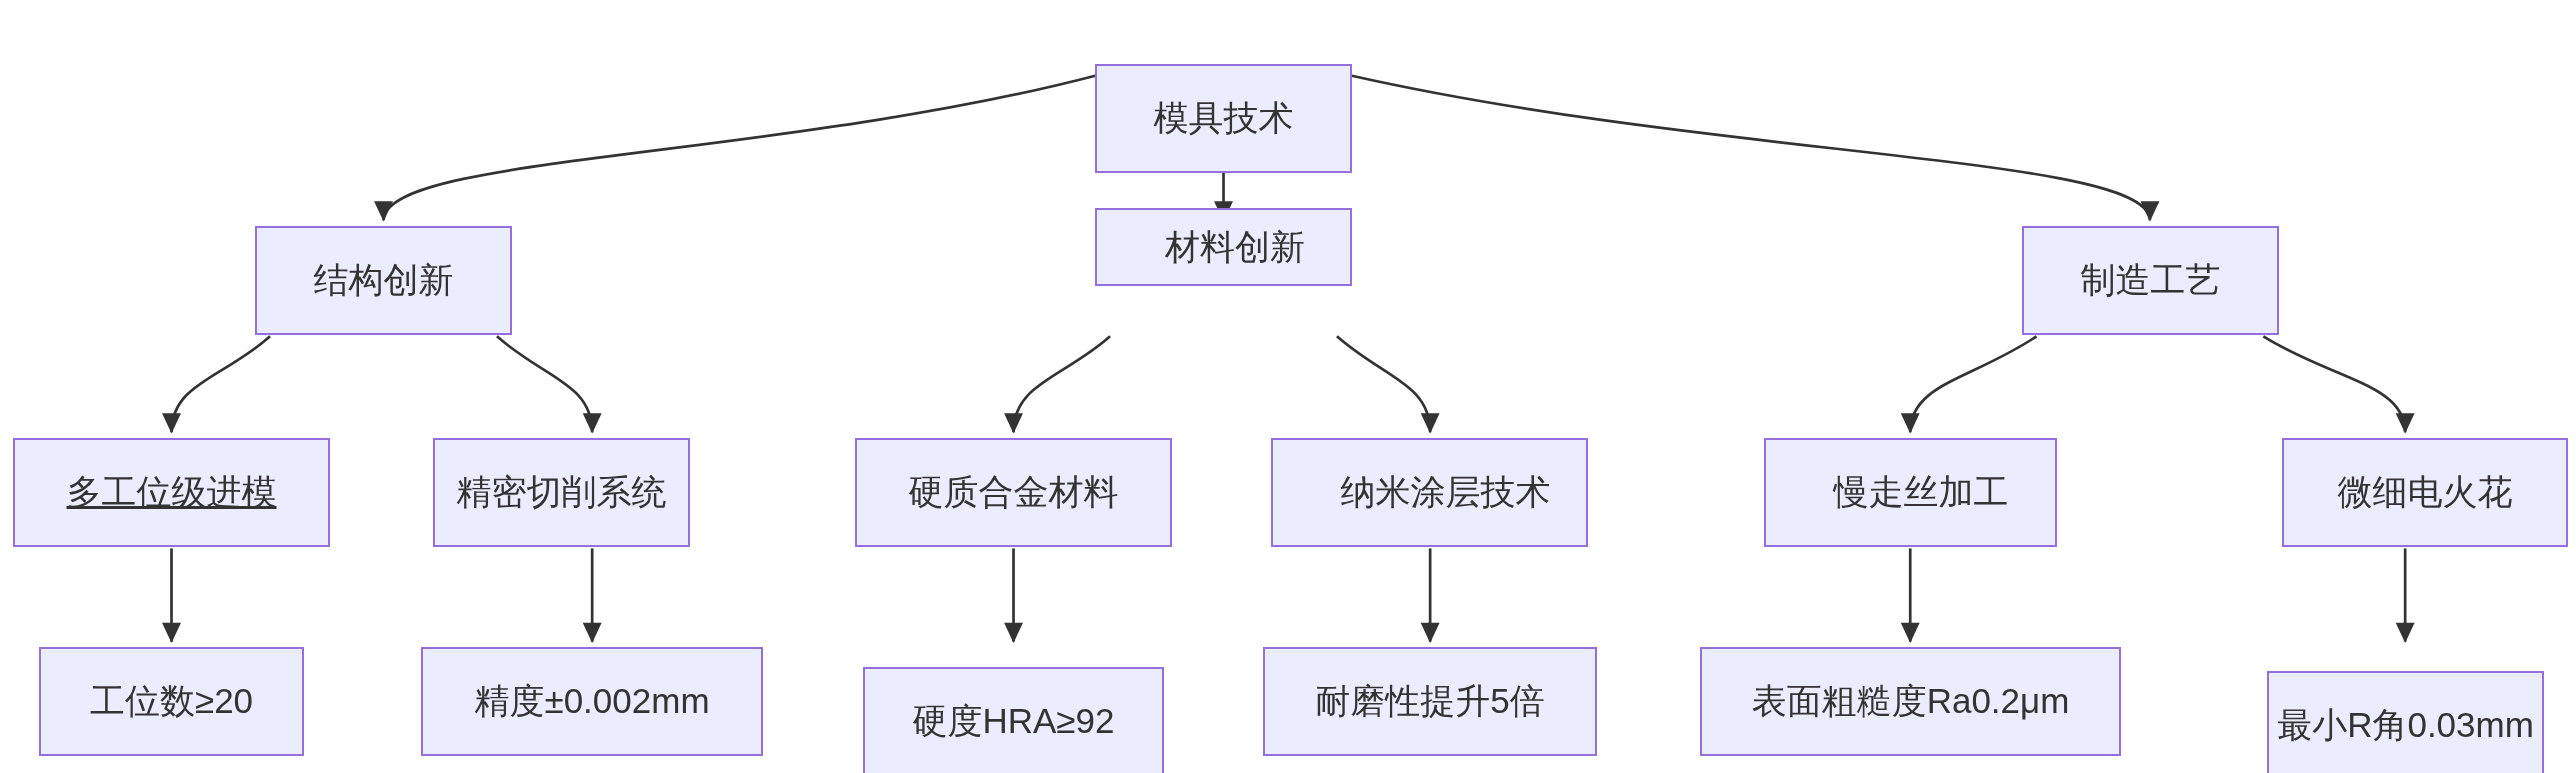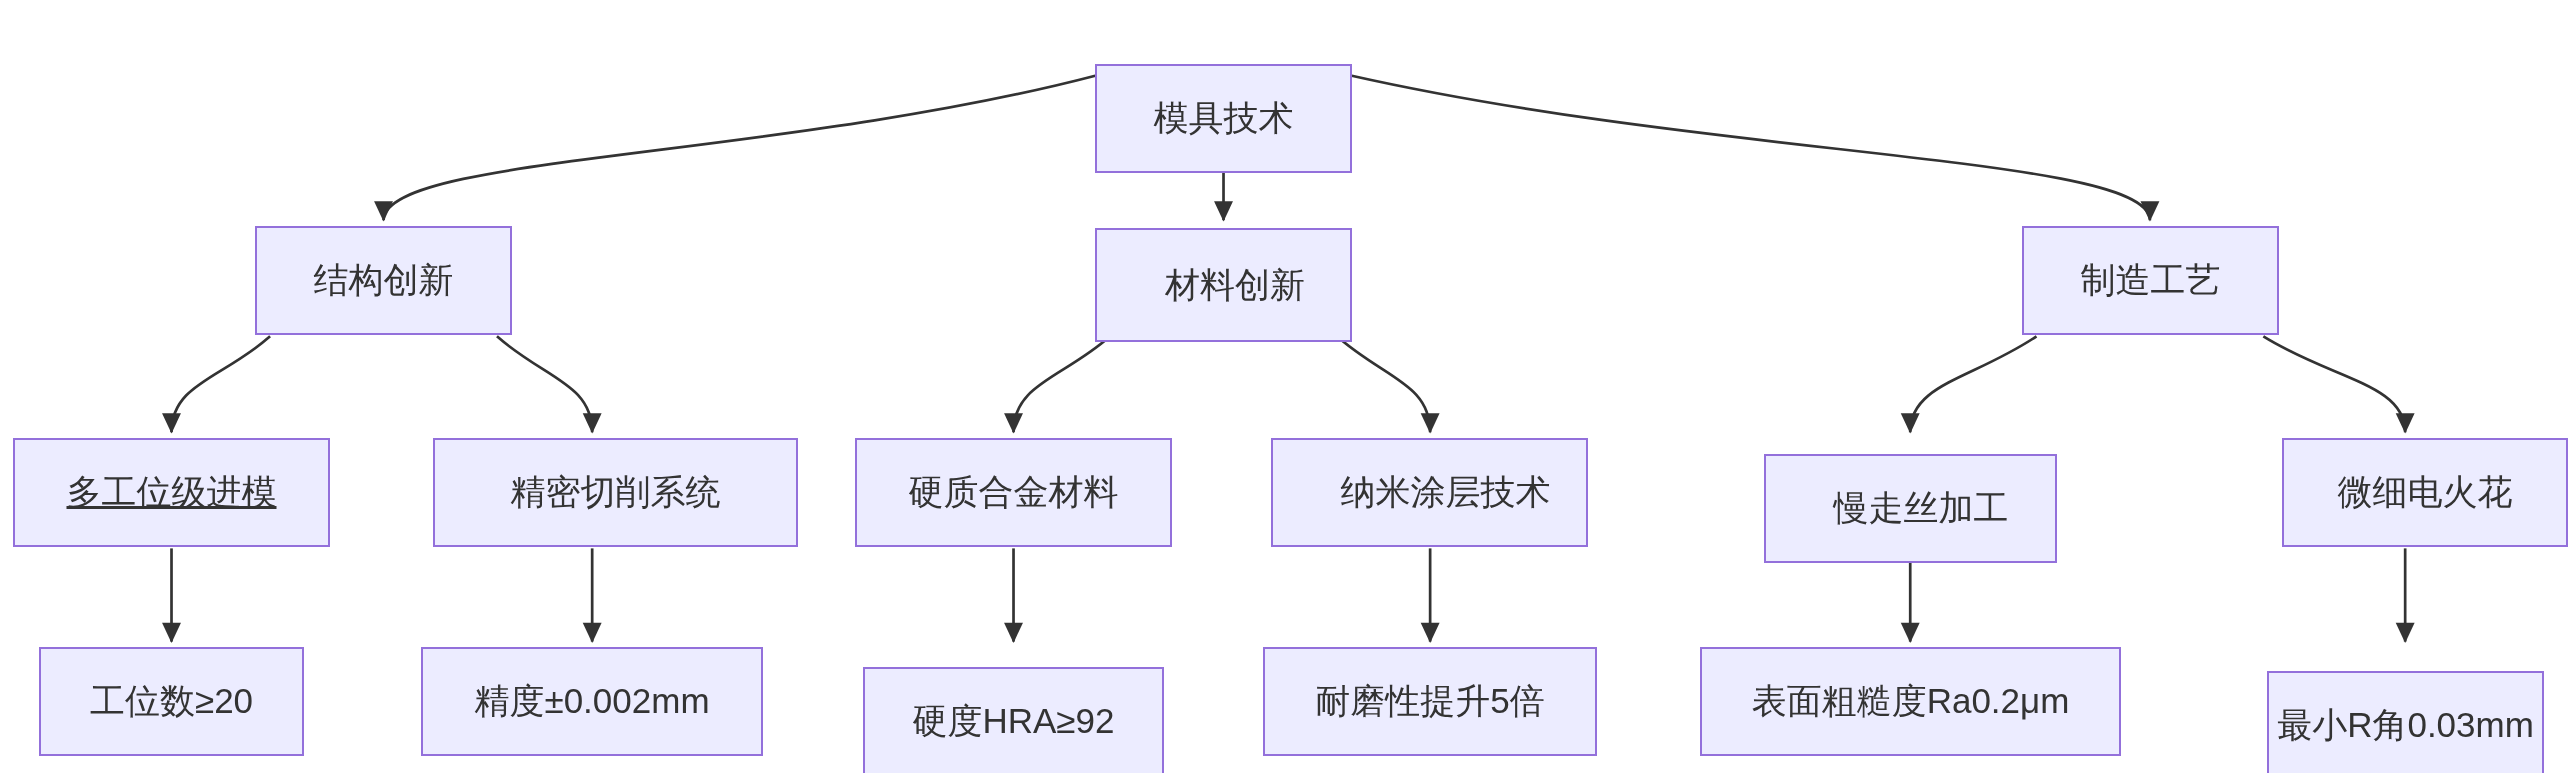--- a/index.html
+++ b/index.html
@@ -36,28 +36,28 @@
     justify-content: center;
     color: #333333;
     font-size: 35px;
     white-space: nowrap;
     text-align: center;
   }
   
   .n-root        { left: 1095px; top: 16px;  width: 257px; height: 109px; margin-top: 48px; }
   
   .n-structure   { left: 255px;  top: 226px; width: 257px; height: 109px; }
-  .n-material    { left: 1095px; top: 228px; width: 257px; height: 114px; padding-left: 23px; }
+  .n-material    { left: 1095px; top: 208px; width: 257px; height: 78px; padding-left: 23px; }
   .n-process     { left: 2022px; top: 226px; width: 257px; height: 109px; }
   
   .n-multiStation     { left: 13px;   top: 438px; width: 317px; height: 109px; text-decoration: underline; }
-  .n-precisionCutting { left: 433px;  top: 438px; width: 365px; height: 109px; }
+  .n-precisionCutting { left: 433px;  top: 438px; width: 257px; height: 109px; }
   .n-carbide          { left: 855px; top: 438px; width: 317px; height: 109px; }
   .n-nanoCoating      { left: 1271px; top: 438px; width: 317px; height: 109px; padding-left: 32px; }
-  .n-wireEdm          { left: 1764px; top: 454px; width: 293px; height: 109px; padding-left: 21px; }
+  .n-wireEdm          { left: 1764px; top: 438px; width: 293px; height: 109px; padding-left: 21px; }
   .n-microEdm         { left: 2262px; top: 438px; width: 286px; height: 109px; margin-left: 20px; }
   
   .n-stationCount     { left: 39px;   top: 647px; width: 265px; height: 109px; }
   .n-precision        { left: 421px;  top: 647px; width: 342px; height: 109px; }
   .n-hardness         { left: 863px; top: 647px; width: 301px; height: 109px; margin-top: 20px; }
   .n-wearResistance   { left: 1263px; top: 647px; width: 334px; height: 109px; }
   .n-surfaceRoughness { left: 1700px; top: 647px; width: 421px; height: 109px; }
   .n-minRadius        { left: 2267px; top: 671px; width: 277px; height: 109px; text-align: center; }
 </style>
 </head>

